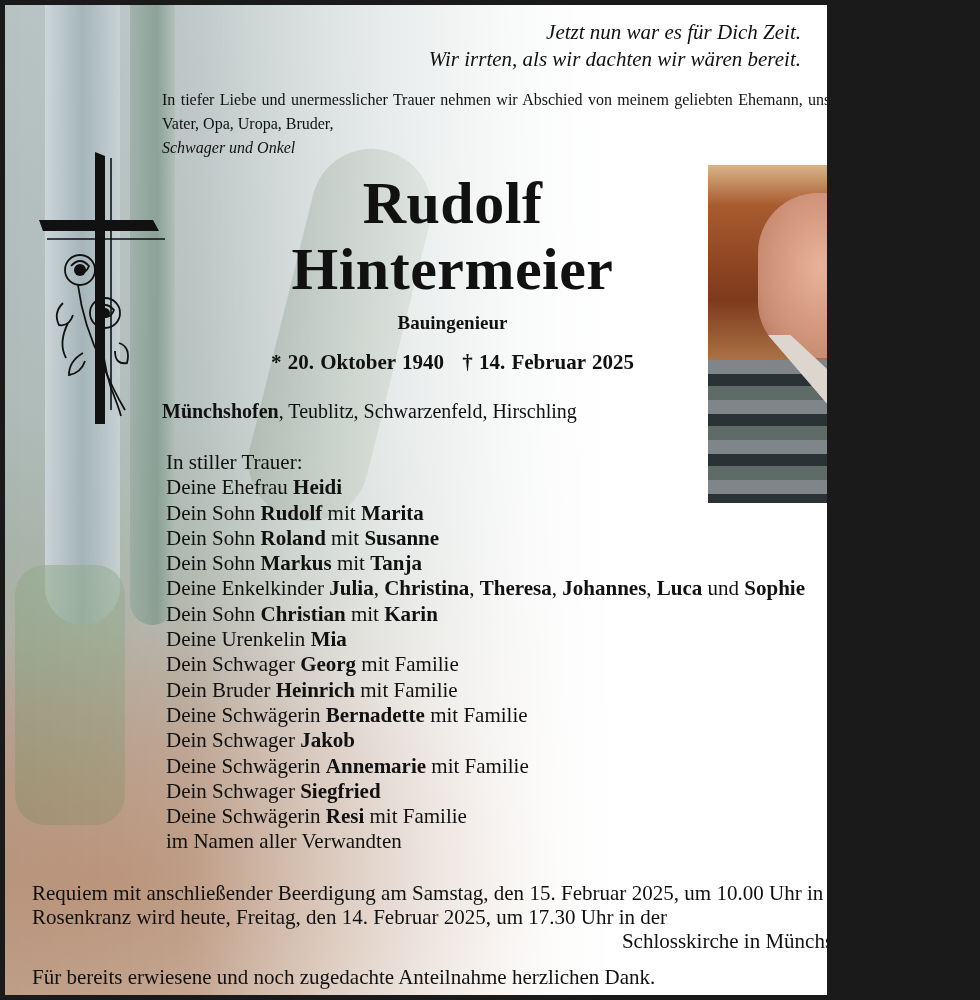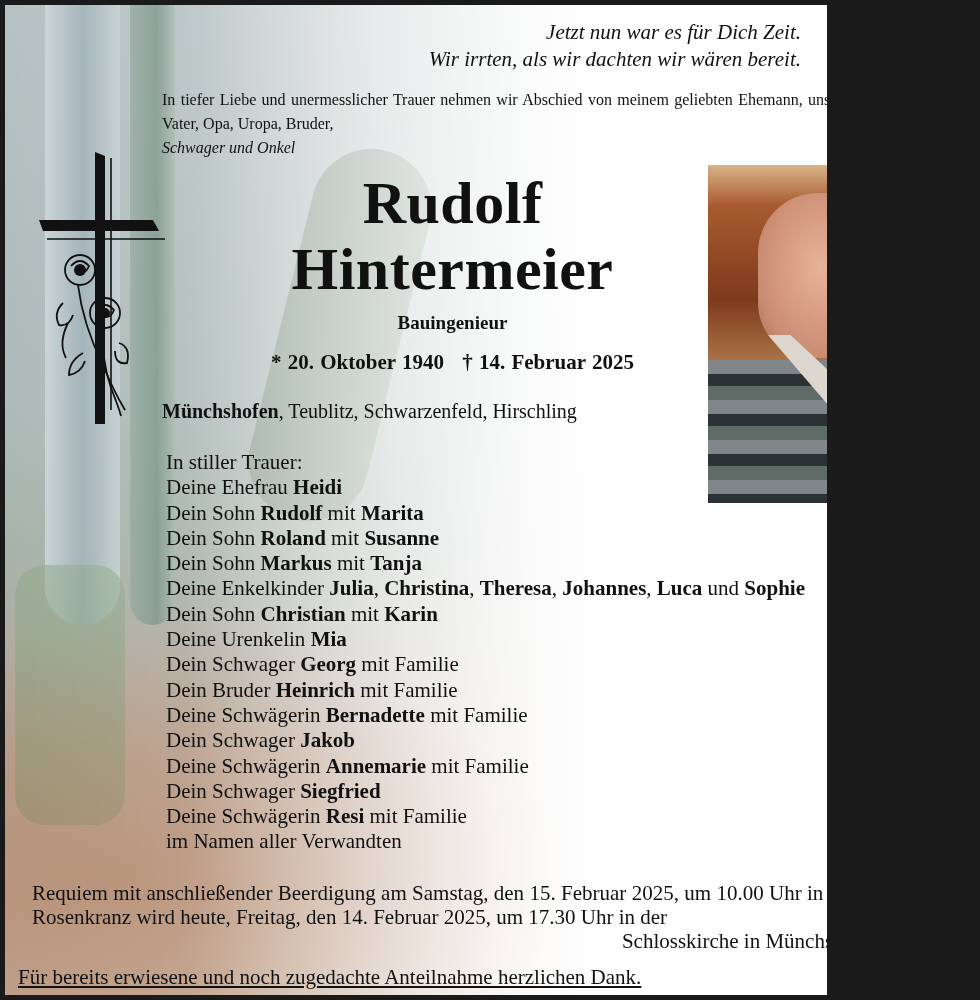--- a/index.html
+++ b/index.html
@@ -30,21 +30,21 @@
            background:linear-gradient(180deg,#d9b48a 0%,#a85b2e 12%,#7e3a1d 40%,#b07a4c 60%,#5a5f66 70%,#4a5152 100%); }
   .photo .head { position:absolute; left:50px; top:28px; width:125px; height:165px; border-radius:60px 60px 55px 55px;
                  background:radial-gradient(ellipse at 50% 45%, #e8b39a, #c98c72 70%, #a56a55); }
   .photo .collar { position:absolute; left:60px; top:170px; width:150px; height:70px; background:#ddd6cf; clip-path:polygon(0 0,40% 100%,60% 100%,100% 0,85% 0,50% 70%,15% 0); }
   .photo .sweater { position:absolute; left:0; top:195px; width:244px; height:143px;
                     background:repeating-linear-gradient(180deg,#7f8589 0 14px,#2a3235 14px 26px,#5f6b66 26px 40px); }
   .list { position:absolute; left:161px; top:445px; font-size:21px; line-height:25.3px; }
   .list div { white-space:nowrap; }
   .footer { position:absolute; left:27px; top:876px; width:920px; font-size:21px; line-height:24px; text-align:justify; }
   .footer .line3 { display:block; text-align:right; }
-  .thanks { position:absolute; left:13px; top:960px; font-size:21px;text-decoration:underline; }
+  .thanks { position:absolute; left:27px; top:960px; font-size:21px; }
   .cross { position:absolute; left:28px; top:143px; width:135px; height:280px; }
 </style>
 </head>
 <body>
 
 <div class="card">
   <div class="bg"></div>
   <div class="trunk t1"></div>
   <div class="trunk t2"></div>
   <div class="trunk t3"></div>

